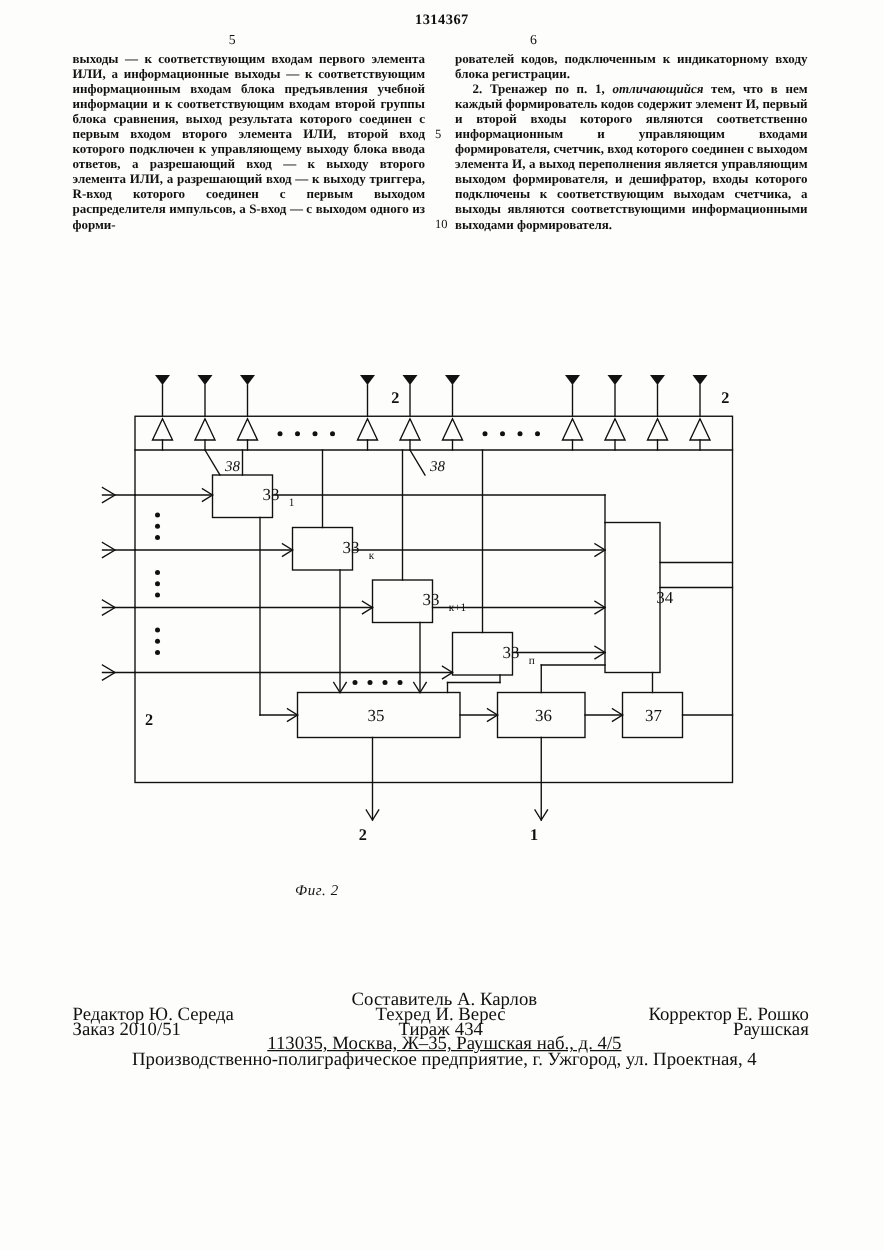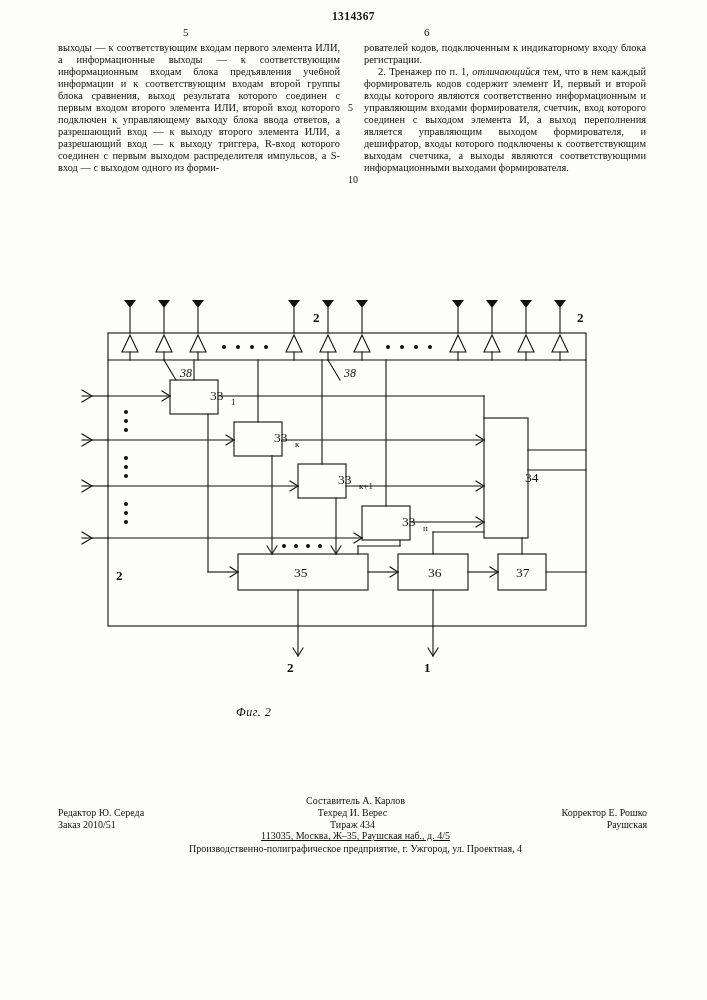--- a/index.html
+++ b/index.html
@@ -16,21 +16,21 @@
     text-align:center;font-size:11.5px;letter-spacing:.4px;font-weight:bold;
   }
   .colnum{
     position:absolute;font-size:11px;
   }
   .colnum.left{top:26px;left:183px;}
   .colnum.right{top:26px;left:424px;}
 
   .text-cols{
     position:absolute;top:42px;left:58px;width:595px;
-    display:flex;gap:24px;
+    display:flex;gap:24px;font-weight:bold;
   }
   .col{
     width:282px;
     font-size:10.4px;
     line-height:12.05px;
     text-align:justify;
     text-justify:inter-word;
     hyphens:manual;
   }
   .col p{margin:0;}
@@ -55,21 +55,21 @@
   .fig-caption{
     position:absolute;left:236px;top:705px;
     font-size:12px;font-style:italic;
     letter-spacing:.5px;
     text-align:right;
   }
 
   
   .footer{
     position:absolute;left:58px;top:795px;width:595px;
-    font-size:10px;line-height:11.4px;
+    font-size:15px;line-height:11.4px;
   }
   .footer .compiler{text-align:center;margin-bottom:1px;}
   .footer .row3{
     display:flex;justify-content:flex-start;
   }
   .footer .row3 > div{width:33%;}
   .footer .row3 .c{text-align:center;}
   .footer .row3 .r{text-align:right;}
   .footer .fcenter{text-align:center;margin-top:1px;}
   .footer .f2{text-align:center;text-decoration:underline;}

